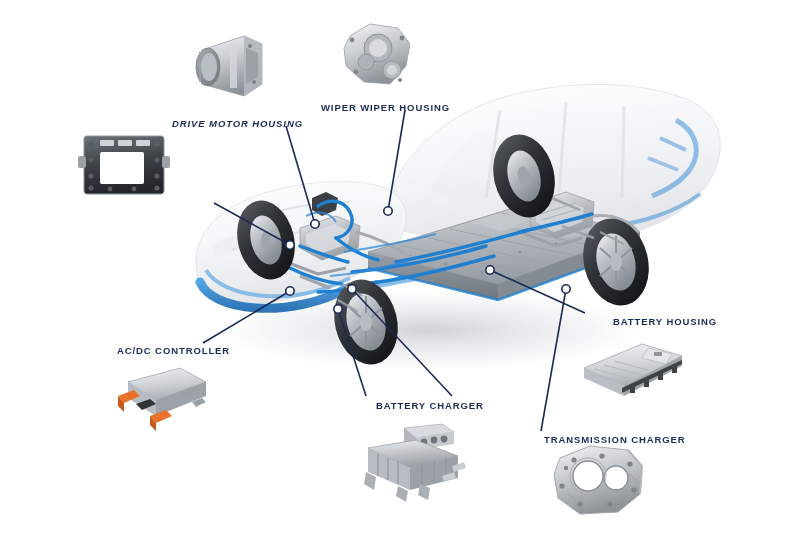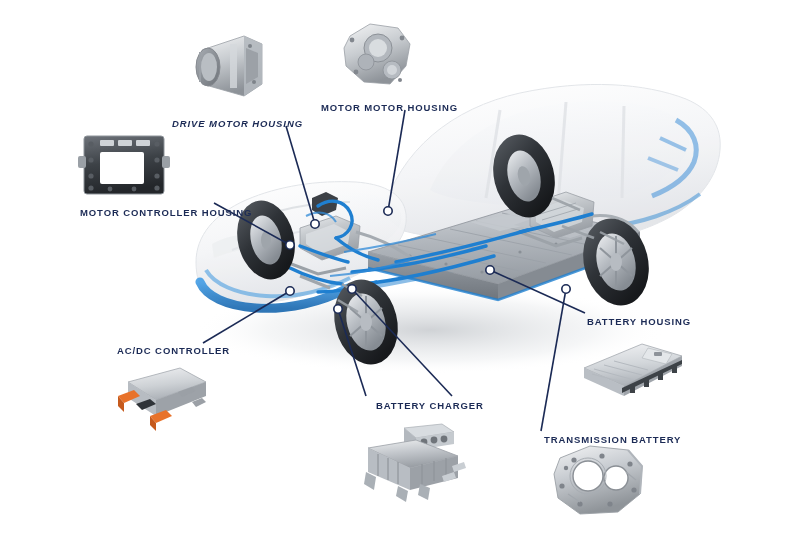--- a/index.html
+++ b/index.html
@@ -455,20 +455,19 @@
       <circle cx="290" cy="245" r="4.2"></circle>
       <circle cx="290" cy="291" r="4.2"></circle>
       <circle cx="338" cy="309" r="4.2"></circle>
       <circle cx="352" cy="289" r="4.2"></circle>
       <circle cx="490" cy="270" r="4.2"></circle>
       <circle cx="566" cy="289" r="4.2"></circle>
     </g>
   </svg>
 
   <div class="label" style="left:172px;top:118px;font-style:italic;">DRIVE MOTOR HOUSING</div>
-  <div class="label" style="left:321px;top:102px;">MOTOR MOTOR HOUSING</div>
-  <div class="label" style="left:80px;top:207px;">MOTOR CONTROLLER HOUSING</div>
+  <div class="label" style="left:321px;top:102px;">WIPER WIPER HOUSING</div>
   <div class="label" style="left:117px;top:345px;">AC/DC CONTROLLER</div>
   <div class="label" style="left:376px;top:400px;">BATTERY CHARGER</div>
-  <div class="label" style="left:587px;top:316px;">BATTERY HOUSING</div>
-  <div class="label" style="left:544px;top:434px;">TRANSMISSION BATTERY</div>
+  <div class="label" style="left:613px;top:316px;">BATTERY HOUSING</div>
+  <div class="label" style="left:544px;top:434px;">TRANSMISSION CHARGER</div>
 
 </div>
 
 </body></html>

